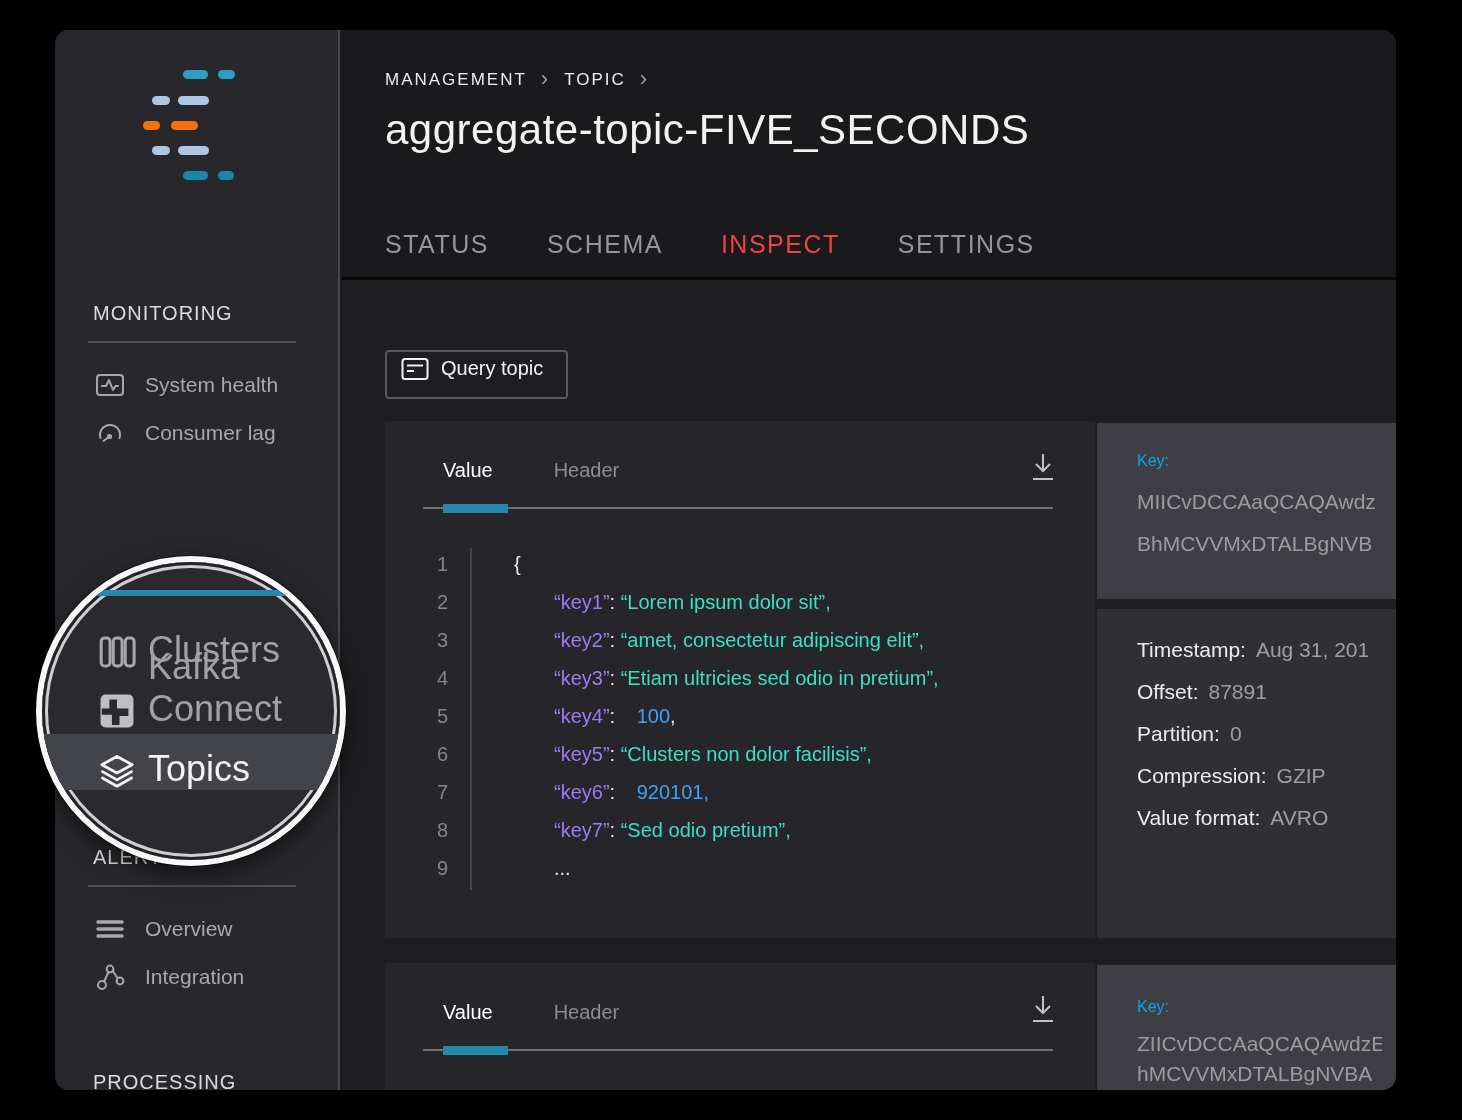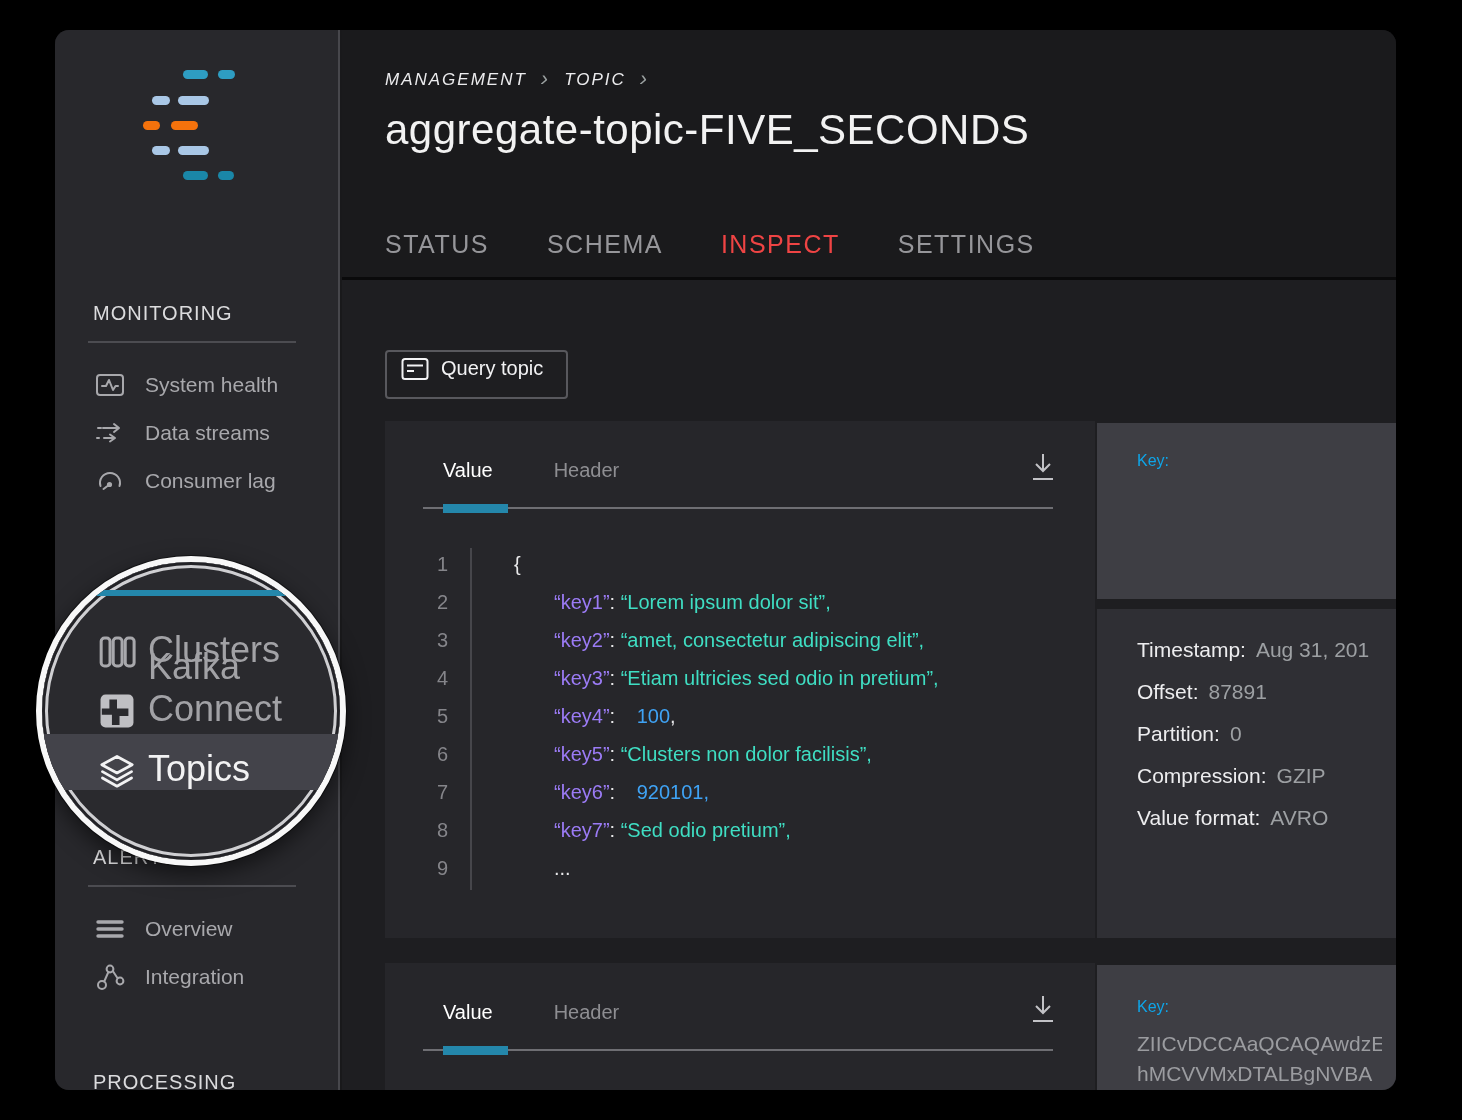--- a/index.html
+++ b/index.html
@@ -40,21 +40,21 @@
   .lens-item { position:absolute; left:0; right:0; height:56px; display:flex; align-items:flex-end;
                padding-left:56px; gap:12px; color:#a2a2a6; font-size:36px; cursor:pointer; box-sizing:border-box; }
   .lens-item.active { background:#43434a; color:#f2f2f3; }
   .lens-icon { width:38px; height:38px; display:inline-flex; align-items:center; justify-content:center; flex:0 0 38px; }
   
   .main { position:absolute; left:287px; top:0; right:0; bottom:0; }
   .header { position:absolute; top:0; left:0; right:0; height:247px; background:#1a1a1c; }
   .header-rule { position:absolute; top:247px; left:0; right:0; height:3px; background:#0a0a0b; }
   .content { position:absolute; top:250px; left:0; right:0; bottom:0; background:#1e1e21; }
   .breadcrumb { position:absolute; left:43px; top:40px; display:flex; align-items:center; gap:14px;
-                font-size:17px; letter-spacing:2px; color:#ececee;font-style:italic; }
+                font-size:17px; letter-spacing:2px; color:#ececee; }
   .crumb { cursor:pointer; }
   .crumb-sep { color:#9aa0a0; font-size:22px; line-height:17px; transform:translateY(-2px); }
   .page-title { position:absolute; left:43px; top:76px; font-size:42px; font-weight:300;
                 letter-spacing:.5px; color:#f2f2f2; }
   .tabs { position:absolute; left:43px; top:200px; display:flex; gap:58px;
           font-size:25px; letter-spacing:1.5px; color:#96969a; }
   .tab { position:relative; cursor:pointer; }
   .tab.active { color:#ef4444; }
   .tab.active::after { content:""; position:absolute; left:-2px; right:-2px; top:50px; height:8px; background:var(--accent); }
   .query-btn {
@@ -156,20 +156,24 @@
               <div class="code-line"><span class="ln">4</span><span class="toks" style="left: 169px;"><span class="tk-key">“key3”</span><span class="tk-plain">: </span><span class="tk-str">“Etiam ultricies sed odio in pretium”,</span></span></div>
               <div class="code-line"><span class="ln">5</span><span class="toks" style="left: 169px;"><span class="tk-key">“key4”</span><span class="tk-plain">: </span><span class="tk-num">100</span><span class="tk-plain">,</span></span></div>
               <div class="code-line"><span class="ln">6</span><span class="toks" style="left: 169px;"><span class="tk-key">“key5”</span><span class="tk-plain">: </span><span class="tk-str">“Clusters non dolor facilisis”,</span></span></div>
               <div class="code-line"><span class="ln">7</span><span class="toks" style="left: 169px;"><span class="tk-key">“key6”</span><span class="tk-plain">: </span><span class="tk-num">920101,</span></span></div>
               <div class="code-line"><span class="ln">8</span><span class="toks" style="left: 169px;"><span class="tk-key">“key7”</span><span class="tk-plain">: </span><span class="tk-str">“Sed odio pretium”,</span></span></div>
               <div class="code-line"><span class="ln">9</span><span class="toks" style="left: 169px;"><span class="tk-plain">...</span></span></div>
             </div>
         </div>
         <div class="key-card">
           <div class="key-label">Key:</div>
+          <div class="key-lines" id="key-lines-0">
+              <div>MIICvDCCAaQCAQAwdz</div>
+              <div>BhMCVVMxDTALBgNVB</div>
+            </div>
         </div>
         <div class="meta-card" id="meta-rows-0">
             <div class="meta-row"><span class="meta-label">Timestamp:</span><span class="meta-value">Aug 31, 201</span></div>
             <div class="meta-row"><span class="meta-label">Offset:</span><span class="meta-value">87891</span></div>
             <div class="meta-row"><span class="meta-label">Partition:</span><span class="meta-value">0</span></div>
             <div class="meta-row"><span class="meta-label">Compression:</span><span class="meta-value">GZIP</span></div>
             <div class="meta-row"><span class="meta-label">Value format:</span><span class="meta-value">AVRO</span></div>
           </div>
       </div>
 
@@ -223,33 +227,20 @@
                 <svg width="30" height="30" viewBox="0 0 30 30" fill="none" stroke="#a8a8ac" stroke-width="2" stroke-linecap="round" stroke-linejoin="round">
                   <rect x="2" y="5" width="26" height="20" rx="3"></rect>
                   <path d="M7 16 h4 l3-6 4 10 2.5-4 h2.5"></path>
                 </svg>
               </span>
               <span>System health</span>
             </div>
             <div class="nav-item">
               <span class="nav-icon">
                 <svg width="30" height="30" viewBox="0 0 30 30" fill="none" stroke="#a8a8ac" stroke-width="2" stroke-linecap="round" stroke-linejoin="round">
-                  <path d="M3 10 h3" stroke-dasharray="3 3"></path>
-                  <path d="M8 10 h15"></path>
-                  <path d="M19 6 l5 4 -5 4"></path>
-                  <path d="M2 20 h5" stroke-dasharray="2 3"></path>
-                  <path d="M9 20 h10"></path>
-                  <path d="M15 16.5 l5 3.5 -5 3.5"></path>
-                </svg>
-              </span>
-              <span>Data streams</span>
-            </div>
-            <div class="nav-item">
-              <span class="nav-icon">
-                <svg width="30" height="30" viewBox="0 0 30 30" fill="none" stroke="#a8a8ac" stroke-width="2" stroke-linecap="round" stroke-linejoin="round">
                   <path d="M5.5 20 a10 10 0 1 1 19 0"></path>
                   <path d="M14.5 18.5 L8.5 23"></path>
                   <circle cx="14.5" cy="18.5" r="1.6" fill="#a8a8ac"></circle>
                 </svg>
               </span>
               <span>Consumer lag</span>
             </div>
           </div>
         </div>
         <div class="nav-section" style="top: 816px;">

